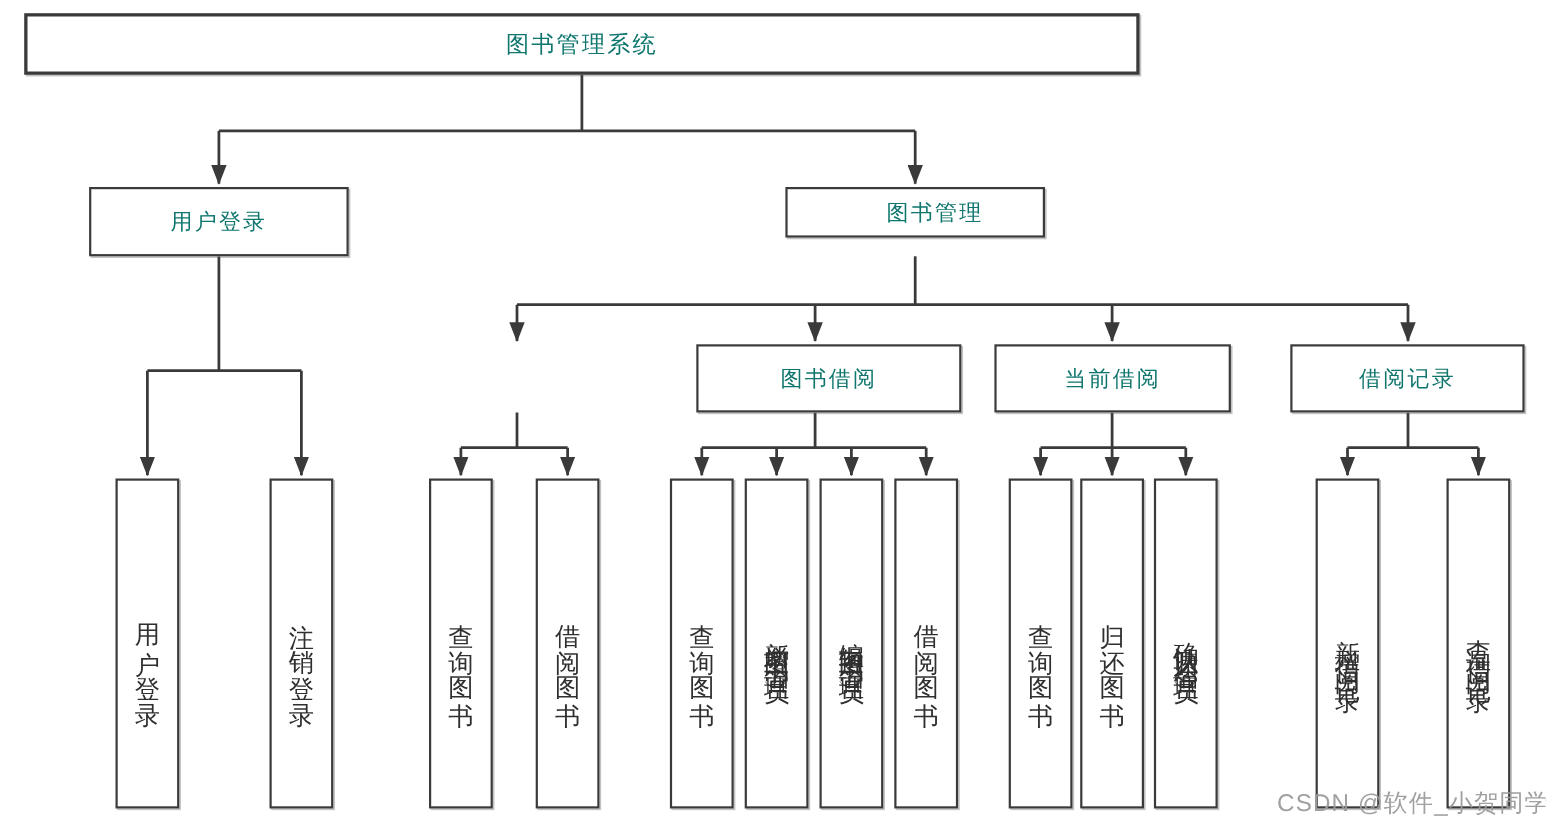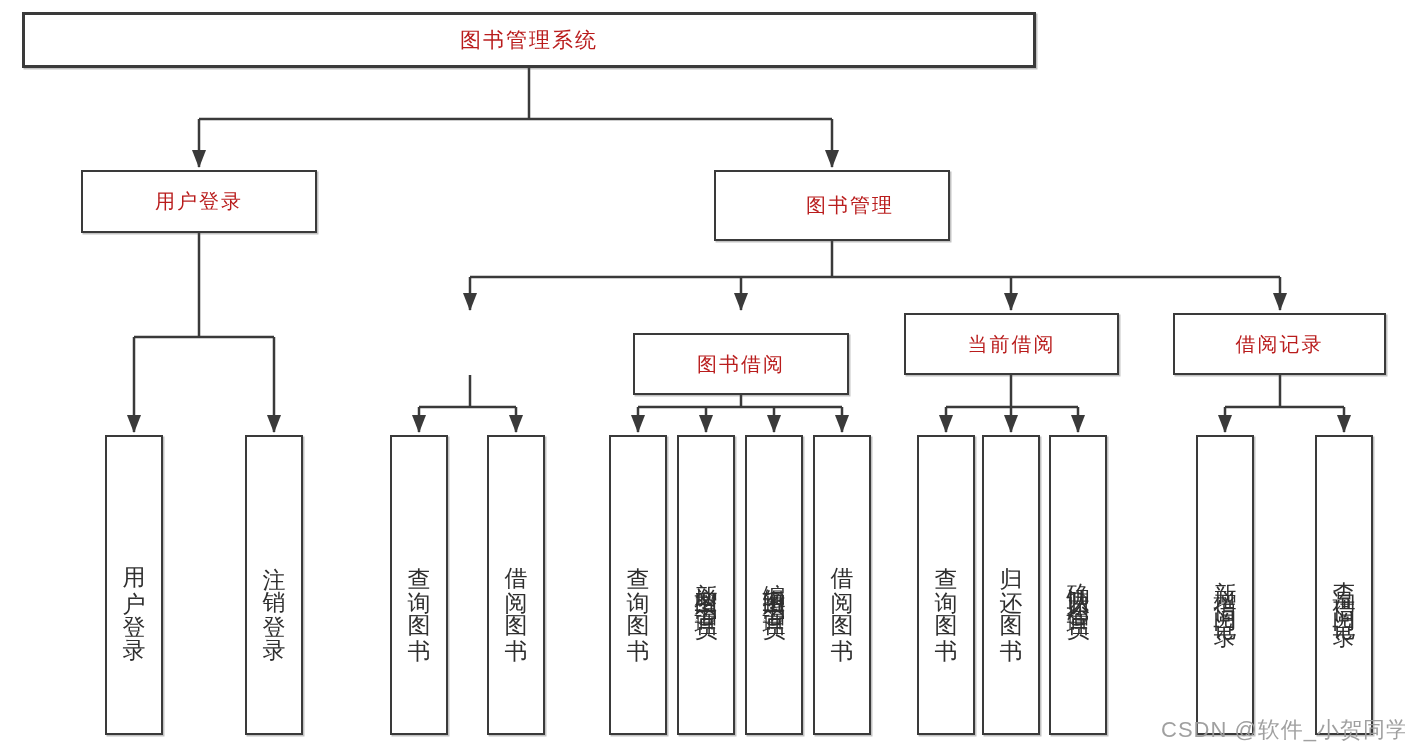--- a/index.html
+++ b/index.html
@@ -6,21 +6,21 @@
   body {
     width: 1405px; height: 747px; position: relative; overflow: hidden;
     font-family: "Liberation Sans", "DejaVu Sans", sans-serif;
   }
   .stage { position: absolute; inset: 0; }
   svg.connectors { position: absolute; left: 0; top: 0; z-index: 1; }
   .box {
     position: absolute; box-sizing: border-box; background: #ffffff;
     border: 2px solid #3a3a3a; box-shadow: 1.5px 1.5px 0 rgba(80,80,80,0.35);
     display: flex; align-items: center; justify-content: center;
-    font-size: 20px; color: #b91c1c; letter-spacing: 2px; z-index: 2;
+    font-size: 20px; color: #0f766e; letter-spacing: 2px; z-index: 2;
   }
   .box.root { border-width: 3px; font-size: 21px; }
   .vbox {
     position: absolute; box-sizing: border-box; background: #ffffff;
     border: 2px solid #3a3a3a; box-shadow: 1.5px 1.5px 0 rgba(80,80,80,0.35);
     width: 58px; height: 300px; top: 435px;
     display: flex; align-items: center; justify-content: center; z-index: 2;
   }
   .vbox span {
     writing-mode: vertical-rl; text-orientation: mixed;
@@ -97,25 +97,25 @@
     </g>
   </svg>
 
   <div class="box root" style="left:22px;top:12px;width:1014px;height:56px;">
     <span>图书管理系统</span>
   </div>
 
   <div class="box" style="left:81px;top:170px;width:236px;height:63px;">
     <span>用户登录</span>
   </div>
-  <div class="box" style="left:714px;top:170px;width:236px;height:71px;padding-left:36px;">
+  <div class="box" style="left:714px;top:170px;width:236px;height:46px;padding-left:36px;">
     <span>图书管理</span>
   </div>
 
-  <div class="box" style="left:633px;top:313px;width:216px;height:62px;margin-top:20px;">
+  <div class="box" style="left:633px;top:313px;width:241px;height:62px;">
     <span>图书借阅</span>
   </div>
   <div class="box" style="left:904px;top:313px;width:215px;height:62px;justify-content:center;">
     <span>当前借阅</span>
   </div>
   <div class="box" style="left:1173px;top:313px;width:213px;height:62px;">
     <span>借阅记录</span>
   </div>
 
   <div class="vbox sp-wide" style="left:105px;">

